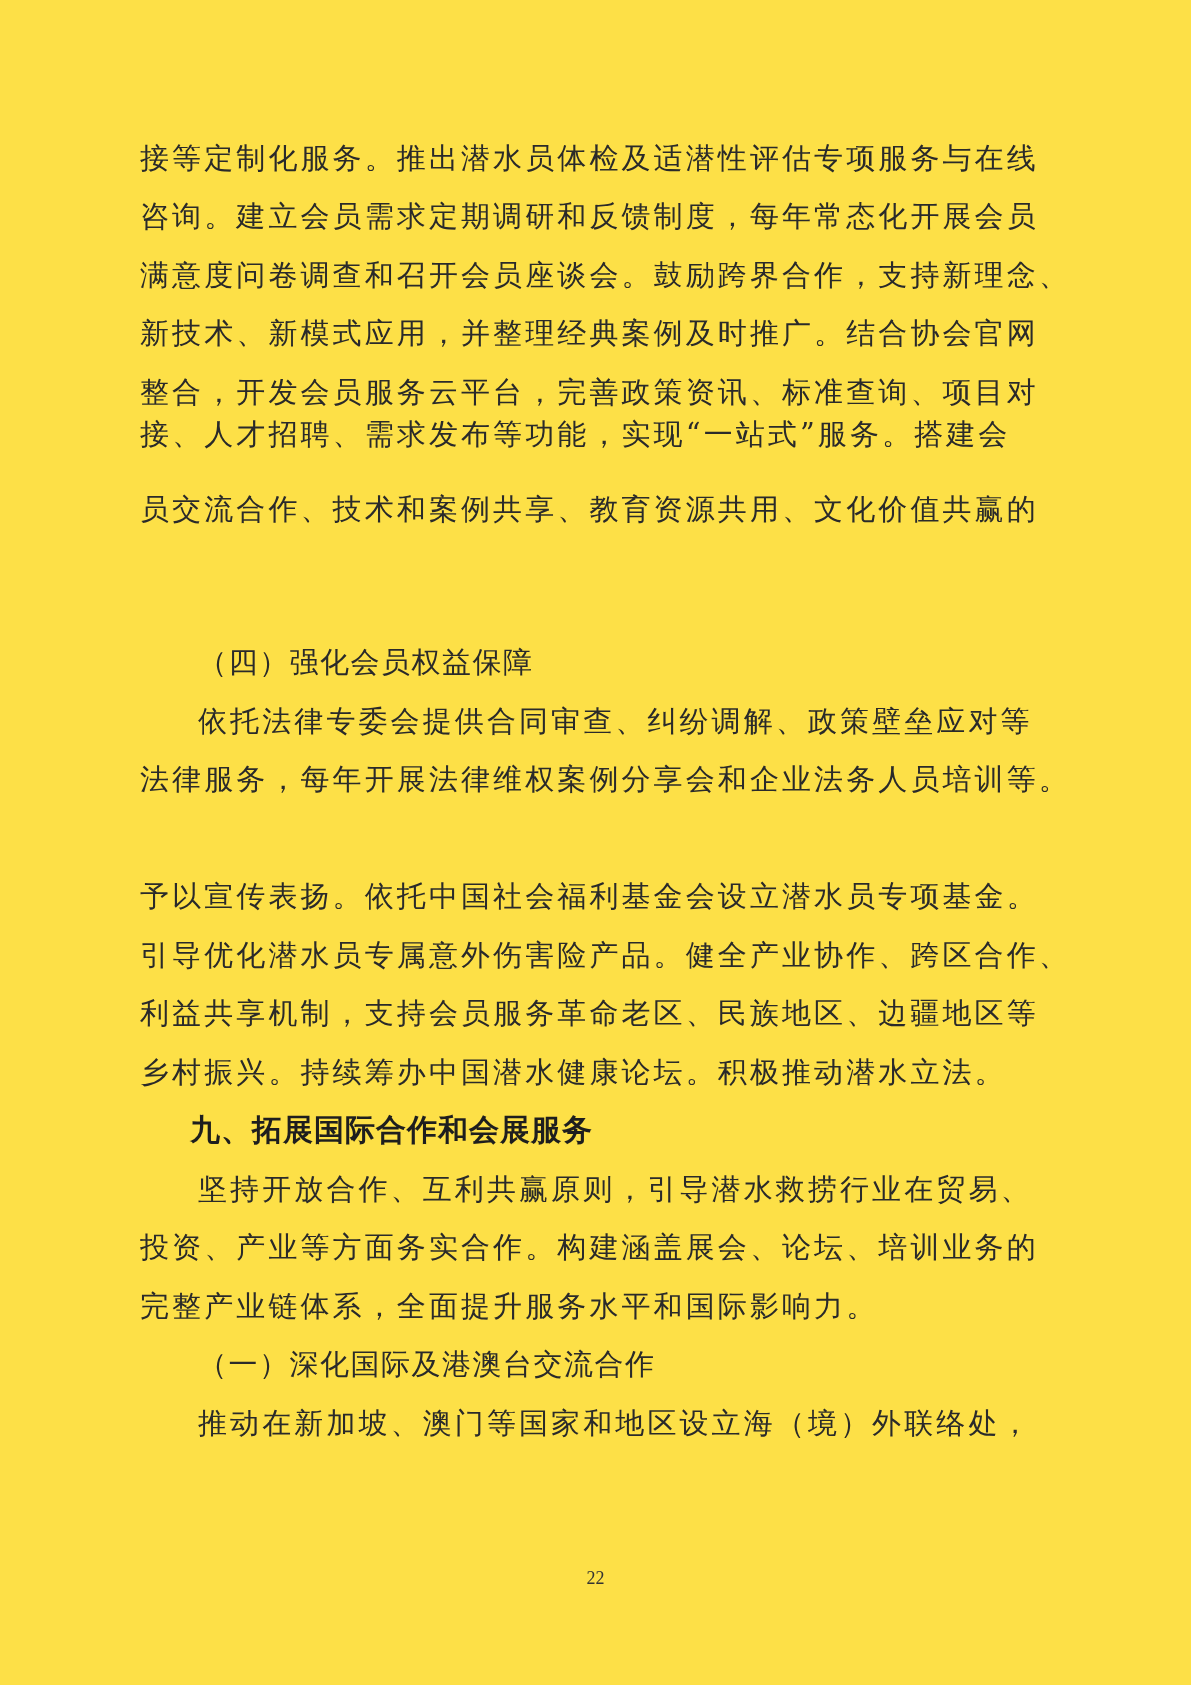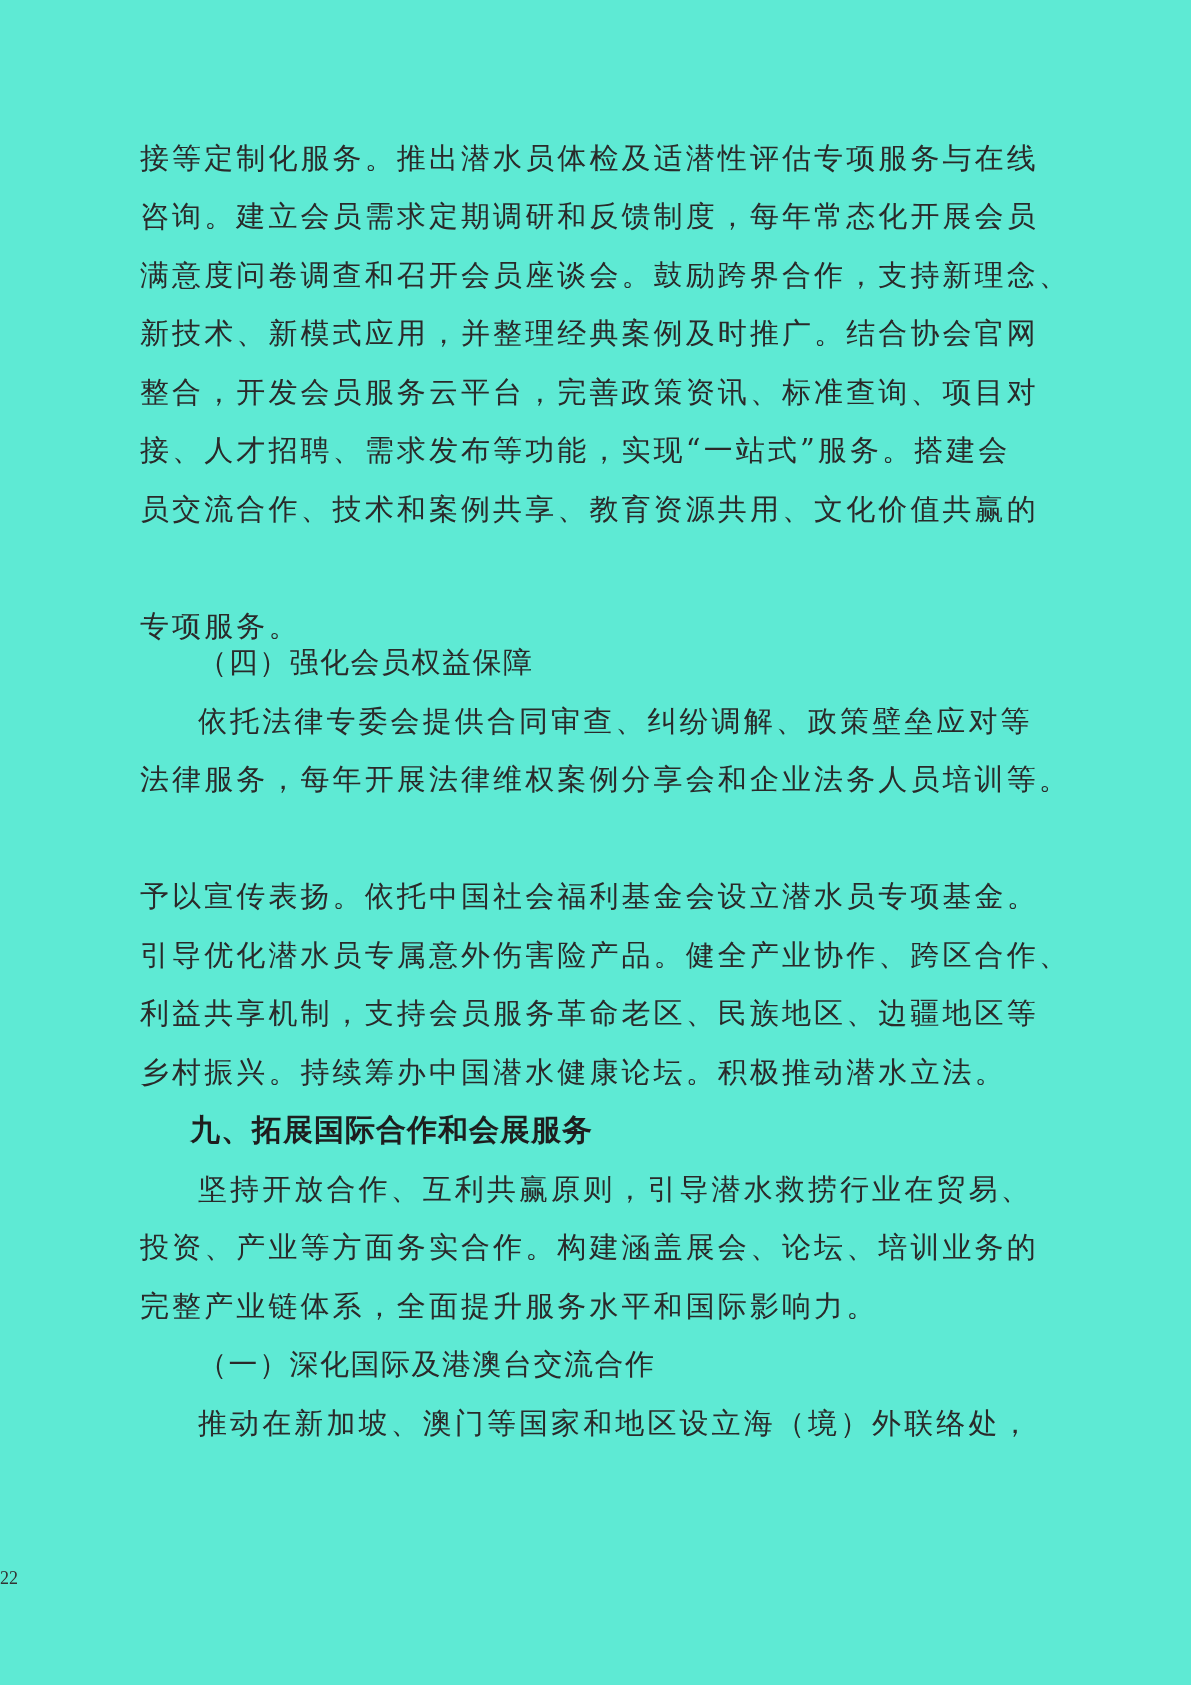--- a/index.html
+++ b/index.html
@@ -1,50 +1,49 @@
 <!DOCTYPE html>
 <html><head>
 <meta charset="utf-8">
 <style>
   html, body { margin: 0; padding: 0; background: #ffffff; }
   body { width: 1191px; height: 1685px; position: relative; overflow: hidden; }
-  .page { position: absolute; left: 0; top: 0; width: 1191px; height: 1685px; background: #5eead4; }
+  .page { position: absolute; left: 0; top: 0; width: 1191px; height: 1685px; background: #fde047; }
   .line {
     position: absolute;
     left: 140px;
     width: 840px;
     height: 40px;
     line-height: 40px;
     font-family: "DejaVu Serif", "Liberation Serif", serif;
     font-size: 29px;
     color: #2a2a2a;
     white-space: nowrap;
     letter-spacing: 3.1px;
   }
   .indent { left: 198px; width: 782px; }
   .h-sub { left: 198px; letter-spacing: 1.5px; }
   .h-main { left: 190px; font-family: "DejaVu Sans", "Liberation Sans", sans-serif; font-weight: bold; font-size: 30px; letter-spacing: 1px; color: #1e1e1e; }
   .pageno {
-    position: absolute; left: 0; width: 1191px; top: 1568px; text-align: left;
+    position: absolute; left: 0; width: 1191px; top: 1568px; text-align: center;
     font-family: "Liberation Serif", "DejaVu Serif", serif; font-size: 18px; color: #333;
   }
 </style>
 </head>
 <body>
 
 <div class="page">
 
   <div class="line" style="top:138px">接等定制化服务。推出潜水员体检及适潜性评估专项服务与在线</div>
   <div class="line" style="top:196px">咨询。建立会员需求定期调研和反馈制度，每年常态化开展会员</div>
   <div class="line" style="top:255px">满意度问卷调查和召开会员座谈会。鼓励跨界合作，支持新理念、</div>
   <div class="line" style="top:372px">整合，开发会员服务云平台，完善政策资讯、标准查询、项目对</div>
   <div class="line" style="top:313px">新技术、新模式应用，并整理经典案例及时推广。结合协会官网</div>
-  <div class="line" style="top:430px">接、人才招聘、需求发布等功能，实现“一站式”服务。搭建会</div>
+  <div class="line" style="top:414px">接、人才招聘、需求发布等功能，实现“一站式”服务。搭建会</div>
   <div class="line" style="top:489px">员交流合作、技术和案例共享、教育资源共用、文化价值共赢的</div>
-  <div class="line" style="top:606px">专项服务。</div>
 
   <div class="line h-sub" style="top:642px">（四）强化会员权益保障</div>
 
   <div class="line indent" style="top:701px">依托法律专委会提供合同审查、纠纷调解、政策壁垒应对等</div>
   <div class="line" style="top:759px">法律服务，每年开展法律维权案例分享会和企业法务人员培训等。</div>
   <div class="line" style="top:876px">予以宣传表扬。依托中国社会福利基金会设立潜水员专项基金。</div>
   <div class="line" style="top:935px">引导优化潜水员专属意外伤害险产品。健全产业协作、跨区合作、</div>
   <div class="line" style="top:993px">利益共享机制，支持会员服务革命老区、民族地区、边疆地区等</div>
   <div class="line" style="top:1052px">乡村振兴。持续筹办中国潜水健康论坛。积极推动潜水立法。</div>
 

